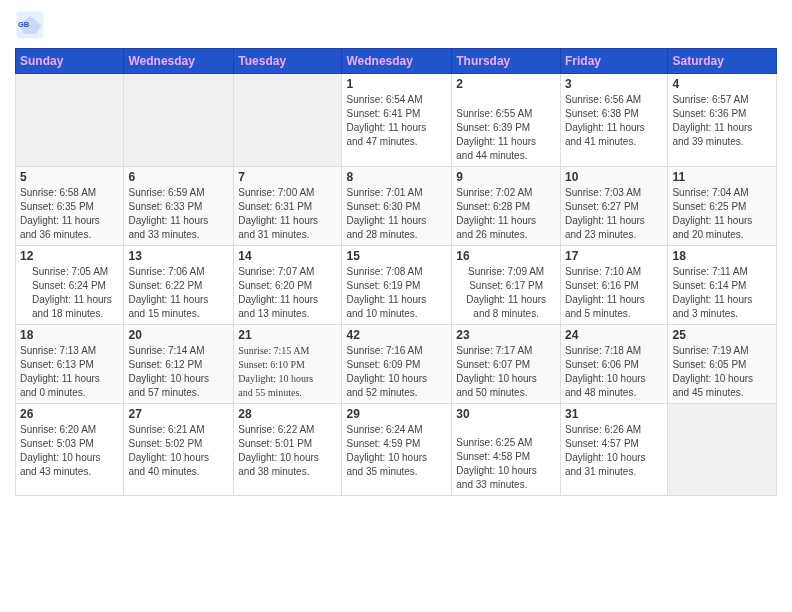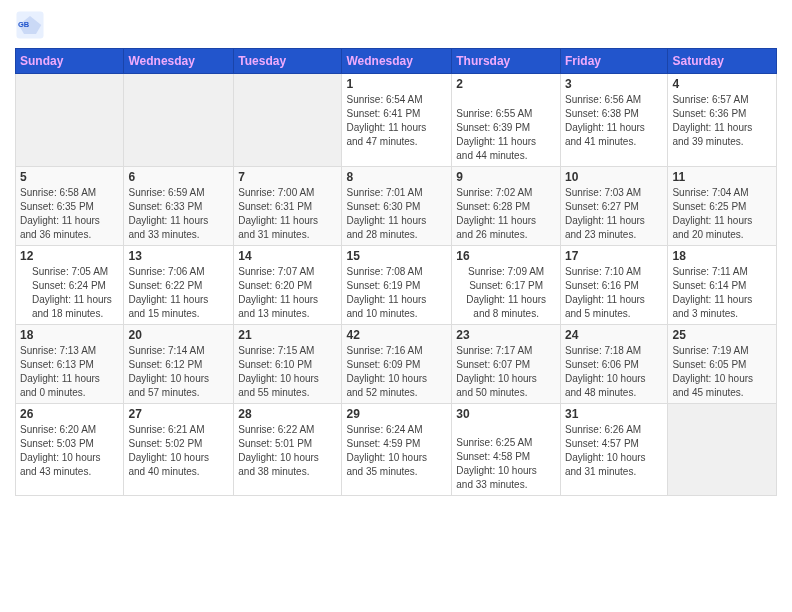--- a/index.html
+++ b/index.html
@@ -281,21 +281,21 @@
           </td>
           <td>
             <span class="day-num">20</span>
             <div class="day-info" style="white-space: pre-line;">Sunrise: 7:14 AM
 Sunset: 6:12 PM
 Daylight: 10 hours
 and 57 minutes.</div>
           </td>
           <td>
             <span class="day-num">21</span>
-            <div class="day-info" style="white-space: pre-line;">Sunrise: 7:15 AM
+            <div class="day-info" style="white-space: pre-line; font-family: Liberation Serif, serif;">Sunrise: 7:15 AM
 Sunset: 6:10 PM
 Daylight: 10 hours
 and 55 minutes.</div>
           </td>
           <td>
             <span class="day-num">42</span>
             <div class="day-info" style="white-space: pre-line;">Sunrise: 7:16 AM
 Sunset: 6:09 PM
 Daylight: 10 hours
 and 52 minutes.</div>

